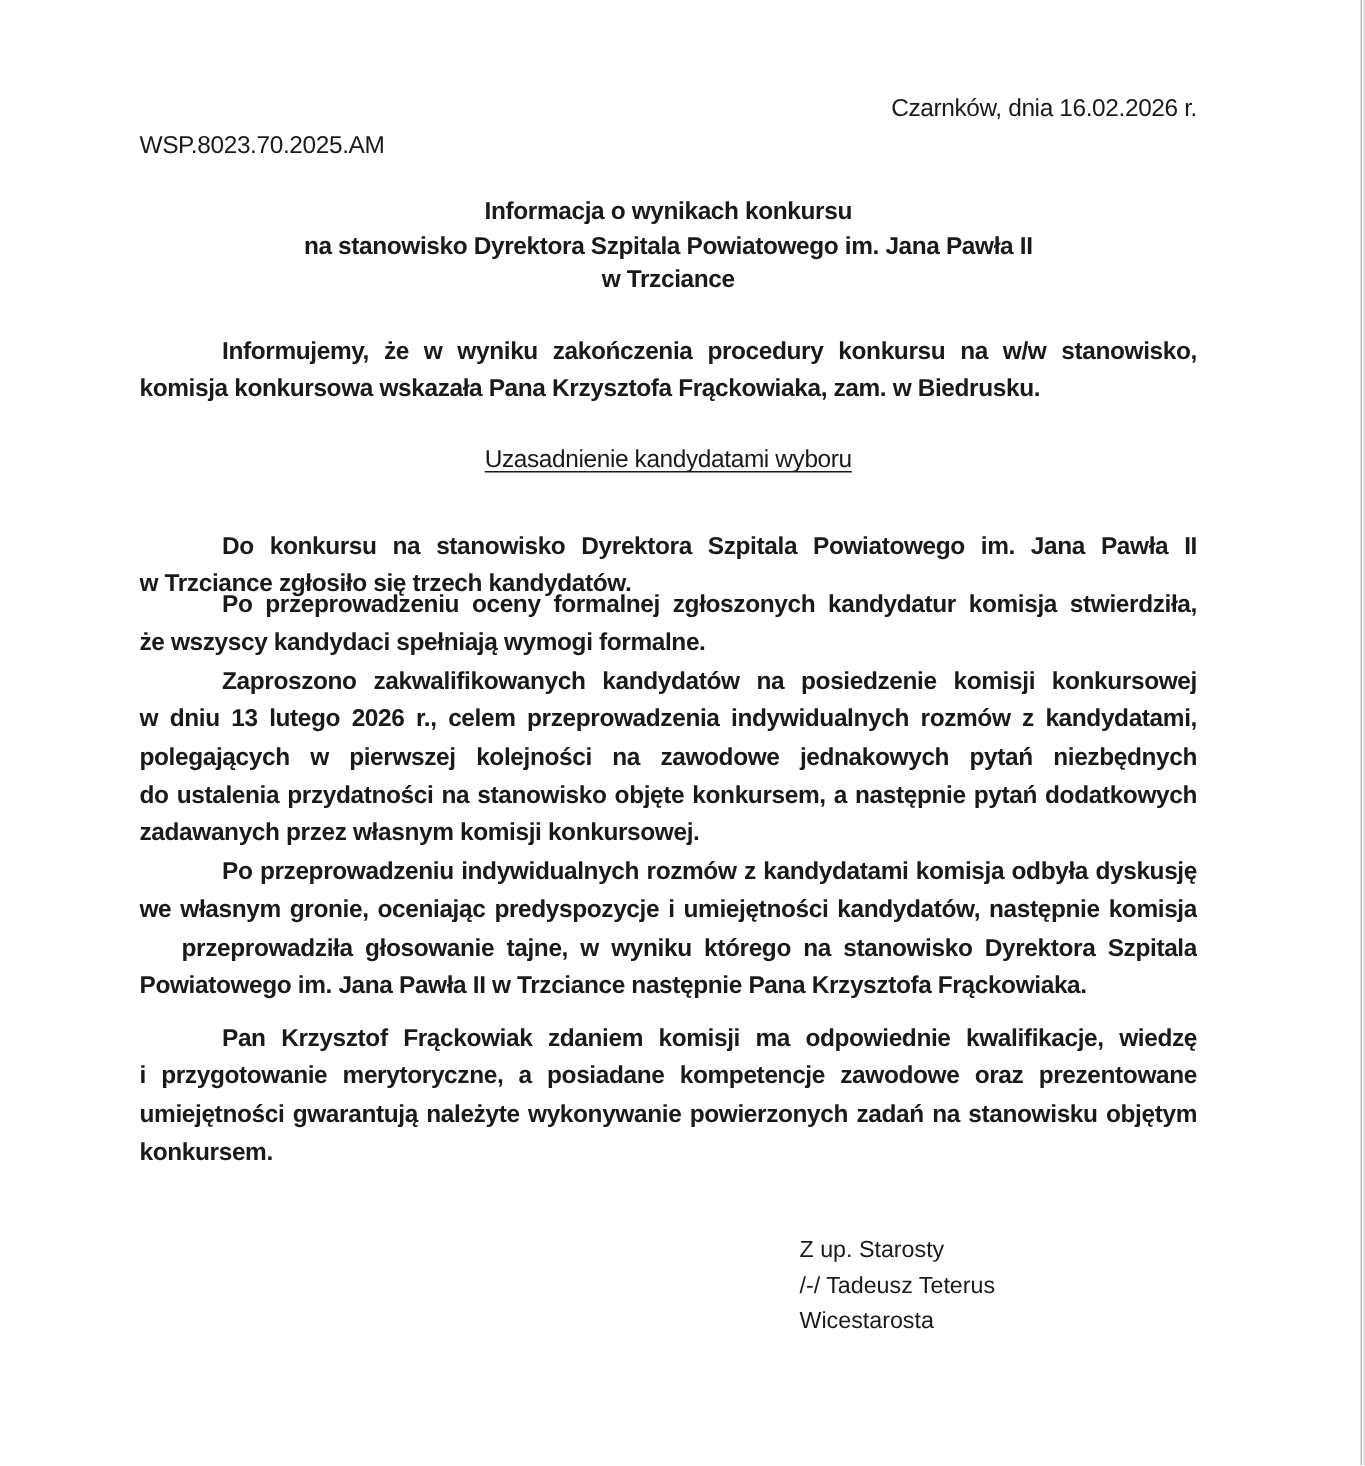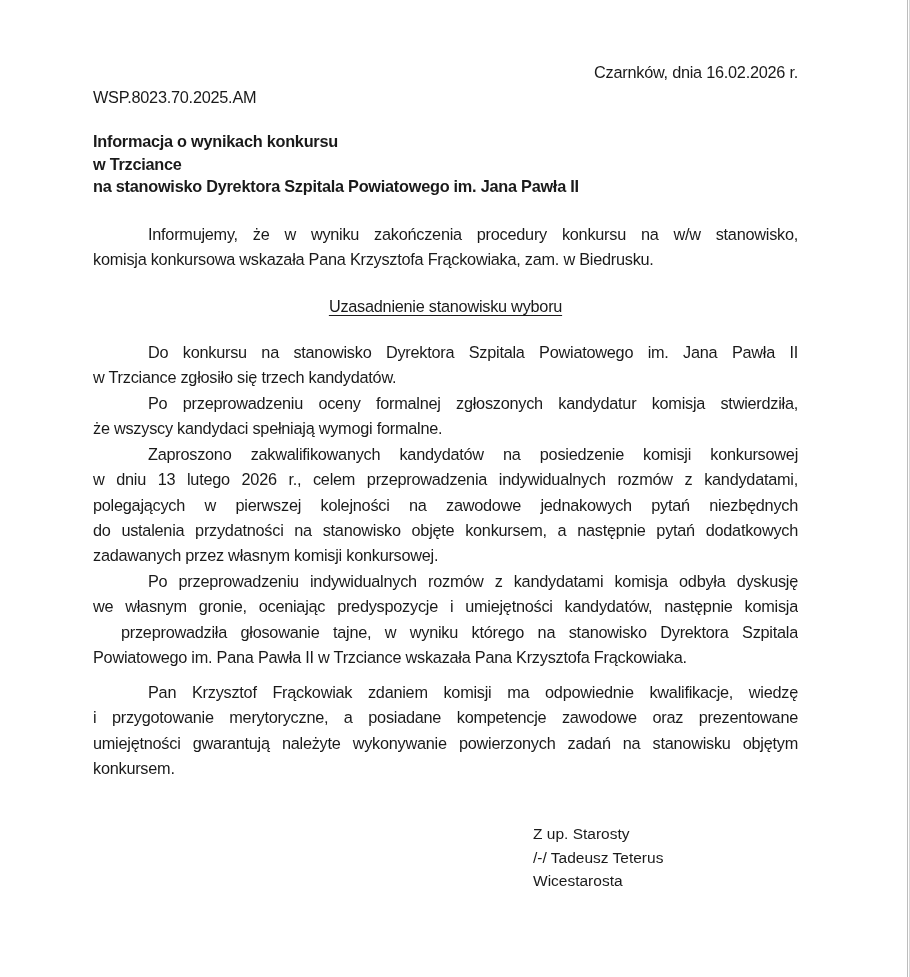--- a/index.html
+++ b/index.html
@@ -22,28 +22,28 @@
     font-size: 16.3px; letter-spacing: -0.25px;
   }
   .date {
     position: absolute; top: 63px; right: 0; white-space: nowrap; margin-left: 20px;
   }
   .ref {
     position: absolute; top: 88px; left: 0; white-space: nowrap;
   }
   .title {
     position: absolute; top: 130px; left: 0; width: 705px;
-    text-align: left; font-weight: bold; line-height: 22.5px;
+    text-align: center; font-weight: bold; line-height: 22.5px;
   }
   .title div { white-space: nowrap; }
   .para {
     position: absolute; left: 0; width: 705px;
     text-align: justify; line-height: 25.3px;
   }
-  .para .line { display: block; text-align: justify; text-align-last: justify; white-space: nowrap; height: 25.3px; }
+  .para .line { display: block; text-align: justify; text-align-last: justify; white-space: nowrap; height: 25.3px; font-weight: bold; }
   .para .line.last { text-align-last: left; }
   .para .line.indent { padding-left: 55px; }
   .heading2 {
     position: absolute; top: 297px; left: 0; width: 705px; text-align: center;
   }
   .heading2 span { text-decoration: underline; text-underline-offset: 3px; }
   .sign {
     position: absolute; left: 533px; top: 822px; line-height: 23.5px;
     font-size: 15.5px; letter-spacing: 0;
   }
@@ -55,56 +55,56 @@
 <div class="page-edge"></div>
 <div class="page-edge2"></div>
 
 <div class="doc">
 
   <div class="date">Czarnków, dnia 16.02.2026 r.</div>
   <div class="ref">WSP.8023.70.2025.AM</div>
 
   <div class="title">
     <div>Informacja o wynikach konkursu</div>
+    <div>na stanowisko Dyrektora Szpitala Powiatowego im. Jana Pawła II</div>
     <div>w Trzciance</div>
-    <div>na stanowisko Dyrektora Szpitala Powiatowego im. Jana Pawła II</div>
   </div>
 
   <div class="para" style="top:222px;">
     <span class="line indent" style="white-space: normal; overflow: hidden;">Informujemy, że w wyniku zakończenia procedury konkursu na w/w stanowisko,</span>
     <span class="line last" style="white-space: normal; overflow: hidden;">komisja konkursowa wskazała Pana Krzysztofa Frąckowiaka, zam. w Biedrusku.</span>
   </div>
 
   <div class="heading2">
-    <span>Uzasadnienie stanowisku wyboru</span>
+    <span>Uzasadnienie kandydatami wyboru</span>
   </div>
 
   <div class="para" style="top:340px;">
-    <span class="line indent" style="white-space: normal; overflow: hidden;">Do konkursu na stanowisko Dyrektora Szpitala Powiatowego im. Jana Pawła II</span>
+    <span class="line indent" style="white-space: normal; overflow: hidden; margin-top: 12px;">Do konkursu na stanowisko Dyrektora Szpitala Powiatowego im. Jana Pawła II</span>
     <span class="line last" style="white-space: normal; overflow: hidden;">w Trzciance zgłosiło się trzech kandydatów.</span>
   </div>
 
   <div class="para" style="top:391px;">
     <span class="line indent" style="white-space: normal; overflow: hidden;">Po przeprowadzeniu oceny formalnej zgłoszonych kandydatur komisja stwierdziła,</span>
     <span class="line last" style="white-space: normal; overflow: hidden;">że wszyscy kandydaci spełniają wymogi formalne.</span>
   </div>
 
   <div class="para" style="top:442px;">
     <span class="line indent" style="white-space: normal; overflow: hidden;">Zaproszono zakwalifikowanych kandydatów na posiedzenie komisji konkursowej</span>
     <span class="line" style="white-space: normal; overflow: hidden;">w dniu 13 lutego 2026 r., celem przeprowadzenia indywidualnych rozmów z kandydatami,</span>
     <span class="line" style="white-space: normal; overflow: hidden;">polegających w pierwszej kolejności na zawodowe jednakowych pytań niezbędnych</span>
     <span class="line" style="white-space: normal; overflow: hidden;">do ustalenia przydatności na stanowisko objęte konkursem, a następnie pytań dodatkowych</span>
     <span class="line last" style="white-space: normal; overflow: hidden;">zadawanych przez własnym komisji konkursowej.</span>
   </div>
 
   <div class="para" style="top:569px;">
     <span class="line indent" style="white-space: normal; overflow: hidden;">Po przeprowadzeniu indywidualnych rozmów z kandydatami komisja  odbyła dyskusję</span>
     <span class="line" style="white-space: normal; overflow: hidden;">we własnym gronie, oceniając predyspozycje i umiejętności kandydatów, następnie komisja</span>
     <span class="line" style="white-space: normal; overflow: hidden; margin-left: 28px;">przeprowadziła głosowanie tajne, w wyniku którego na stanowisko Dyrektora Szpitala</span>
-    <span class="line last" style="white-space: normal; overflow: hidden;">Powiatowego im. Pana Pawła II w Trzciance wskazała Pana Krzysztofa Frąckowiaka.</span>
+    <span class="line last" style="white-space: normal; overflow: hidden;">Powiatowego im. Jana Pawła II w Trzciance następnie Pana Krzysztofa Frąckowiaka.</span>
   </div>
 
   <div class="para" style="top:680px;">
     <span class="line indent" style="white-space: normal; overflow: hidden;">Pan Krzysztof Frąckowiak zdaniem komisji ma odpowiednie kwalifikacje, wiedzę</span>
     <span class="line" style="white-space: normal; overflow: hidden;">i przygotowanie merytoryczne, a posiadane kompetencje zawodowe oraz prezentowane</span>
     <span class="line" style="white-space: normal; overflow: hidden;">umiejętności gwarantują należyte wykonywanie powierzonych zadań na stanowisku objętym</span>
     <span class="line last" style="white-space: normal; overflow: hidden;">konkursem.</span>
   </div>
 </div>
 

